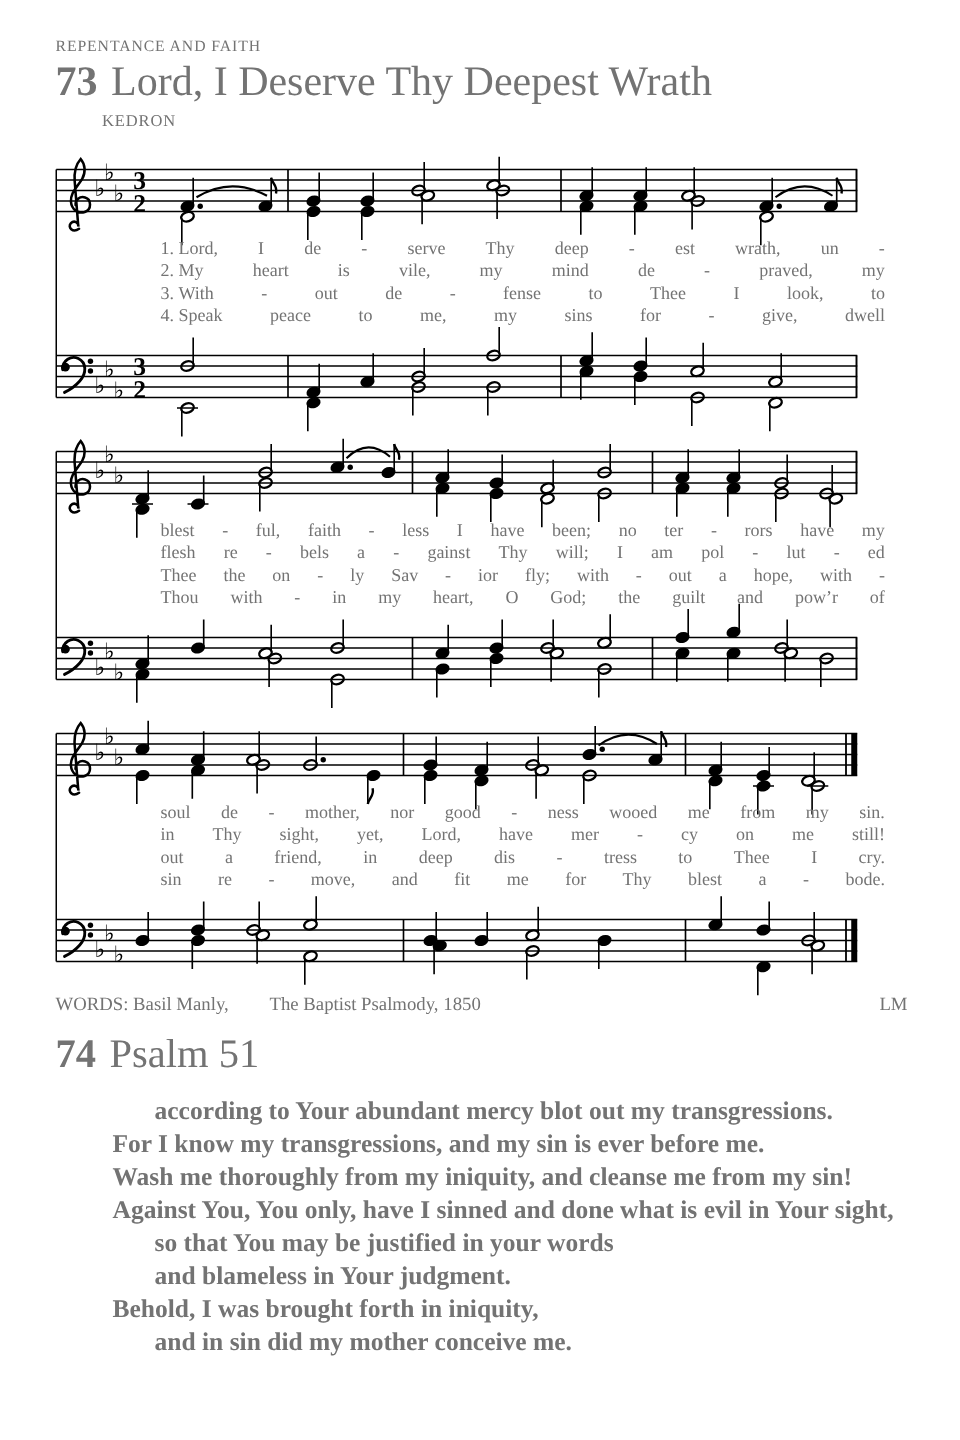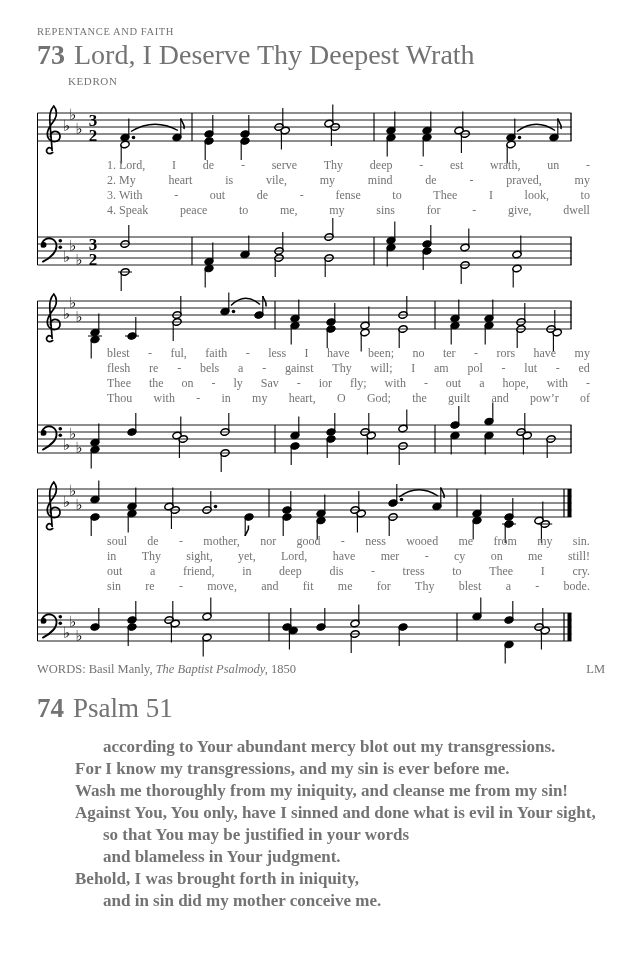--- a/index.html
+++ b/index.html
@@ -11,22 +11,22 @@
   .hymn-num{font-weight:700;margin-right:9px;}
   .tune{font-size:11px;letter-spacing:.6px;margin:4px 0 4px 31px;}
   .score{margin-top:10px;}
   .system{position:relative;margin-bottom:8px;}
   svg.staff{display:block;overflow:visible;}
   .sysline{position:absolute;left:0;top:16px;bottom:12px;width:1.2px;background:#000;}
   .lyrics{margin:0 15px 0 70px;padding:5px 0 3px;}
   .lyricline{display:flex;justify-content:space-between;font-size:12px;line-height:15px;}
   .credits{margin-top:7px;font-size:12.5px;line-height:16px;}
   .credit-row{display:flex;justify-content:space-between;}
-  .it{font-style:italic;}
-  .reading{margin-top:15px;}
+  .it{margin-left:24px;}
+  .reading{margin-top:9px;}
   .reading .titleline{font-size:27px;}
   .psalm{margin:12px 0 0 38px;font-weight:700;font-size:17px;line-height:22px;}
   .psalm .ind{margin-left:28px;}
 </style>
 </head>
 <body>
 
 <div class="page">
 
   <header>

